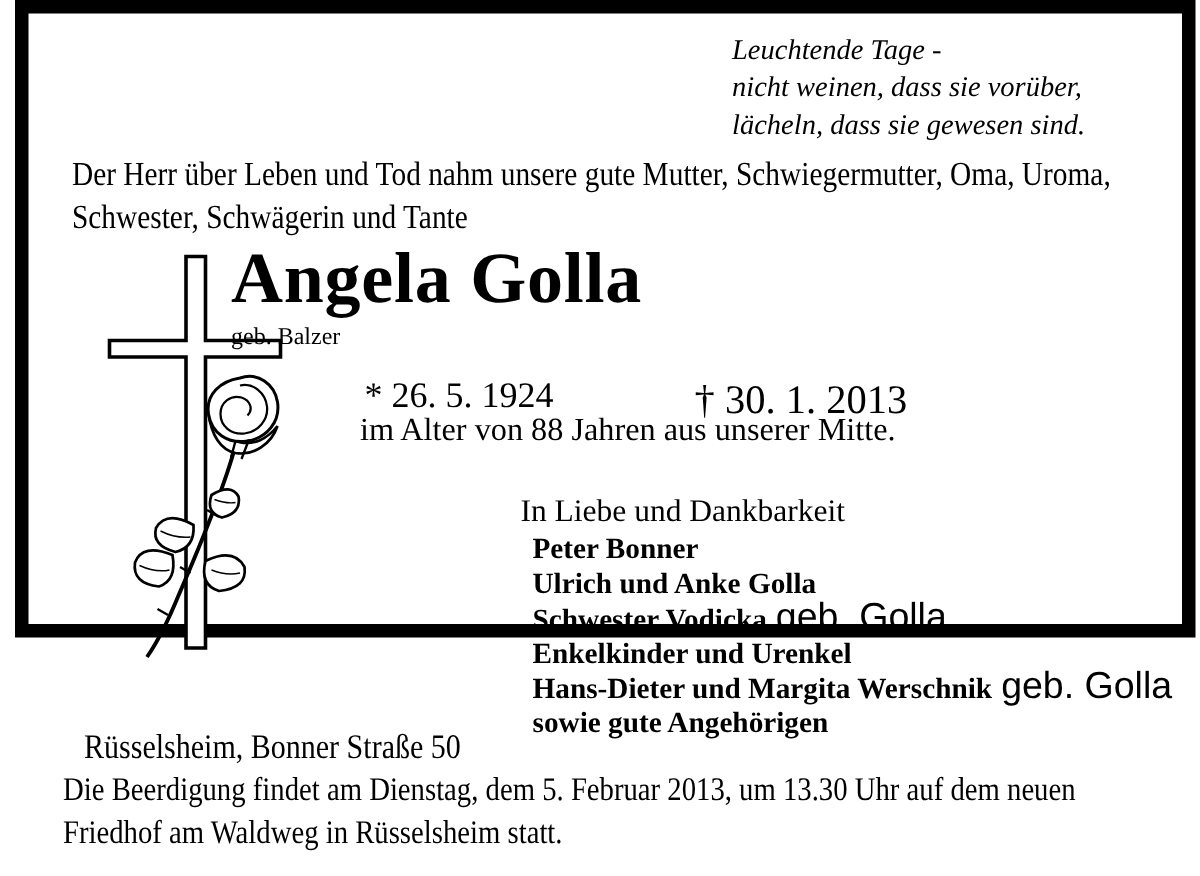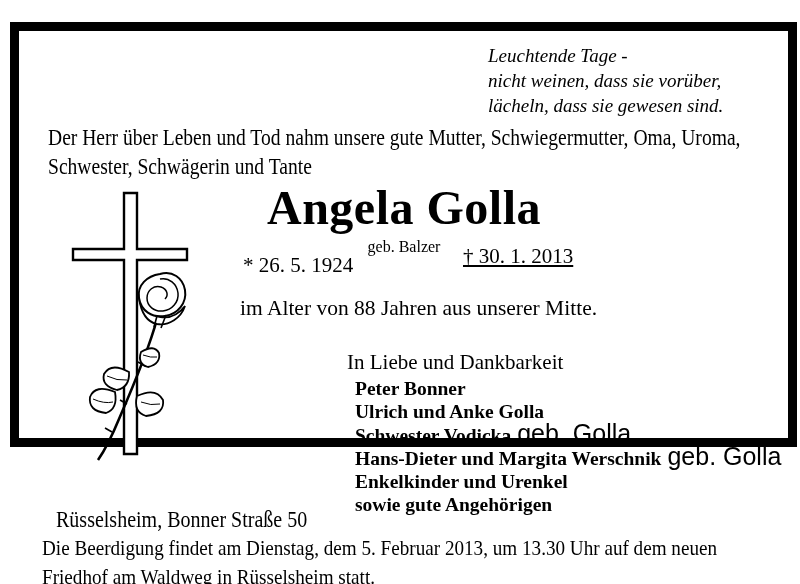--- a/index.html
+++ b/index.html
@@ -11,21 +11,20 @@
     color: #000000;
     overflow: hidden;
   }
   .notice {
     position: absolute;
     left: 10px; top: 0;
     width: 787px; height: 425px;
     border: 9px solid #000000;
     background: #ffffff;
     box-sizing: border-box;
-    margin-top: 22px;
   }
   .notice > div { position: absolute; }
 
   .prelines { white-space: pre; }
   .cond {
     display: inline-block;
     transform: scaleX(0.87);
     transform-origin: 0 0;
     white-space: pre;
   }
@@ -37,31 +36,31 @@
     line-height: 25px;
   }
   .intro {
     left: 29px; top: 92px;
     font-size: 22.5px;
     line-height: 29px;
   }
   .illustration { left: 38px; top: 153px; width: 152px; height: 300px; }
   .illustration svg { display: block; width: 152px; height: 300px; }
 
-  .name-block { left: 135px; top: 152px; width: 500px; text-align: center; }
+  .name-block { left: 135px; top: 152px; width: 500px; text-align: left; }
   .name {
     font-size: 48px;
     font-weight: bold;
     line-height: 50px;
     letter-spacing: 0.5px;
   }
   .maiden { font-size: 16px; line-height: 22px; margin-top: 3px; }
 
-  .birth { left: 224px; top: 222px; font-size: 21px; text-align: right; }
-  .death { left: 444px; top: 213px; font-size: 21px; text-decoration: underline; }
+  .birth { left: 224px; top: 242px; font-size: 24px; text-align: right; }
+  .death { left: 444px; top: 242px; font-size: 27px; }
   .ageline { left: 221px; top: 265px; font-size: 21.5px; }
   .liebe { left: 328px; top: 319px; font-size: 21px; }
 
   .family {
     left: 336px; top: 345px;
     font-size: 19.5px;
     line-height: 21.3px;
     font-weight: bold;
   }
   .family .fs {
@@ -136,24 +135,24 @@
     <div>
       <span class="fb">Peter Bonner</span><span class="fs"></span>
     </div>
     <div>
       <span class="fb">Ulrich und Anke Golla</span><span class="fs"></span>
     </div>
     <div>
       <span class="fb">Schwester Vodicka</span><span class="fs">geb. Golla</span>
     </div>
     <div>
-      <span class="fb">Hans-Dieter und Margita Werschnik</span><span class="fs">geb. Golla</span>
+      <span class="fb">Enkelkinder und Urenkel</span><span class="fs"></span>
     </div>
     <div>
-      <span class="fb">Enkelkinder und Urenkel</span><span class="fs"></span>
+      <span class="fb">Hans-Dieter und Margita Werschnik</span><span class="fs">geb. Golla</span>
     </div>
     <div>
       <span class="fb">sowie gute Angehörigen</span><span class="fs"></span>
     </div>
   </div>
 
   <div class="address">
     <span class="cond">Rüsselsheim, Bonner Straße 50</span>
   </div>
 

